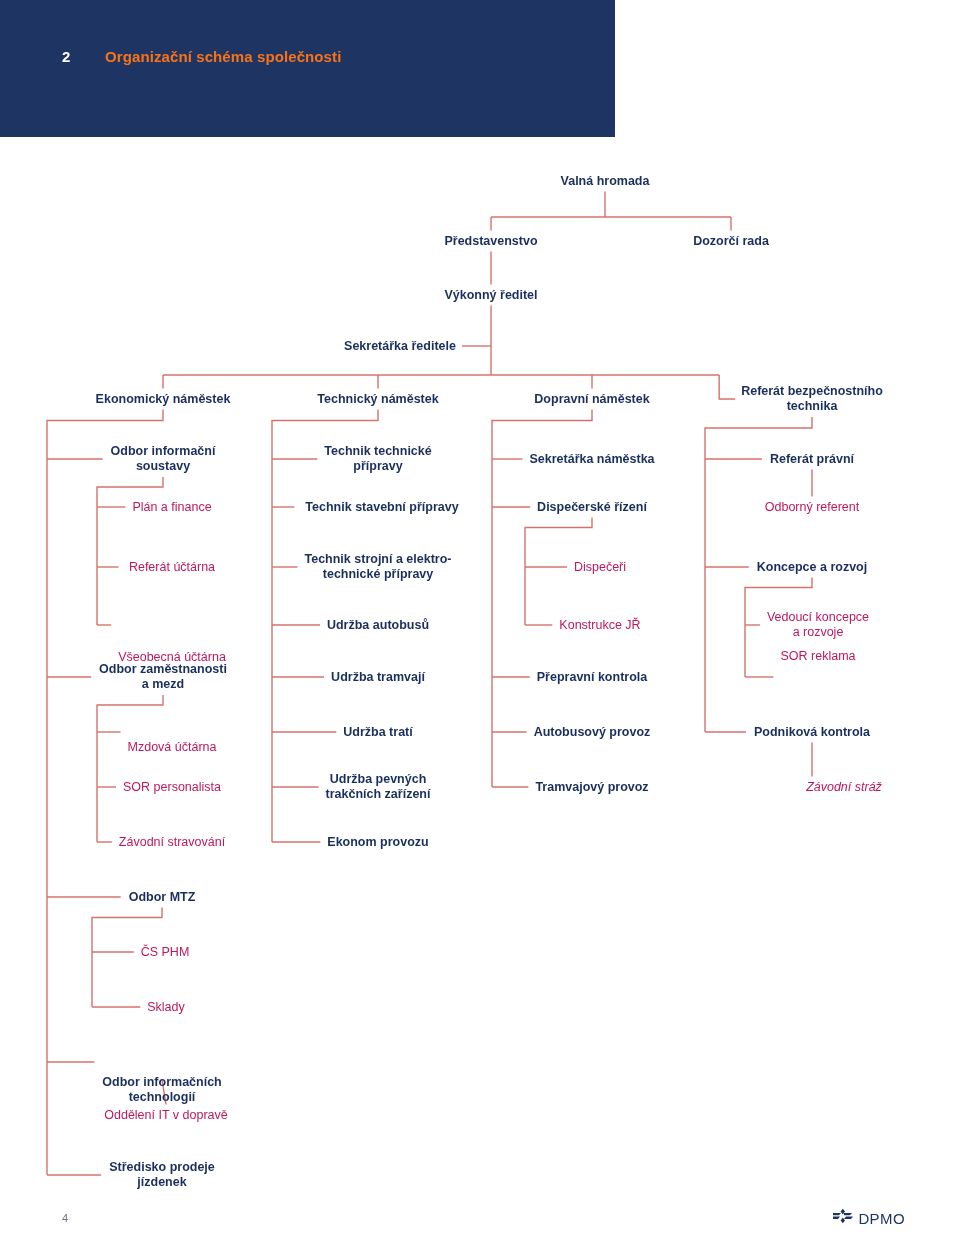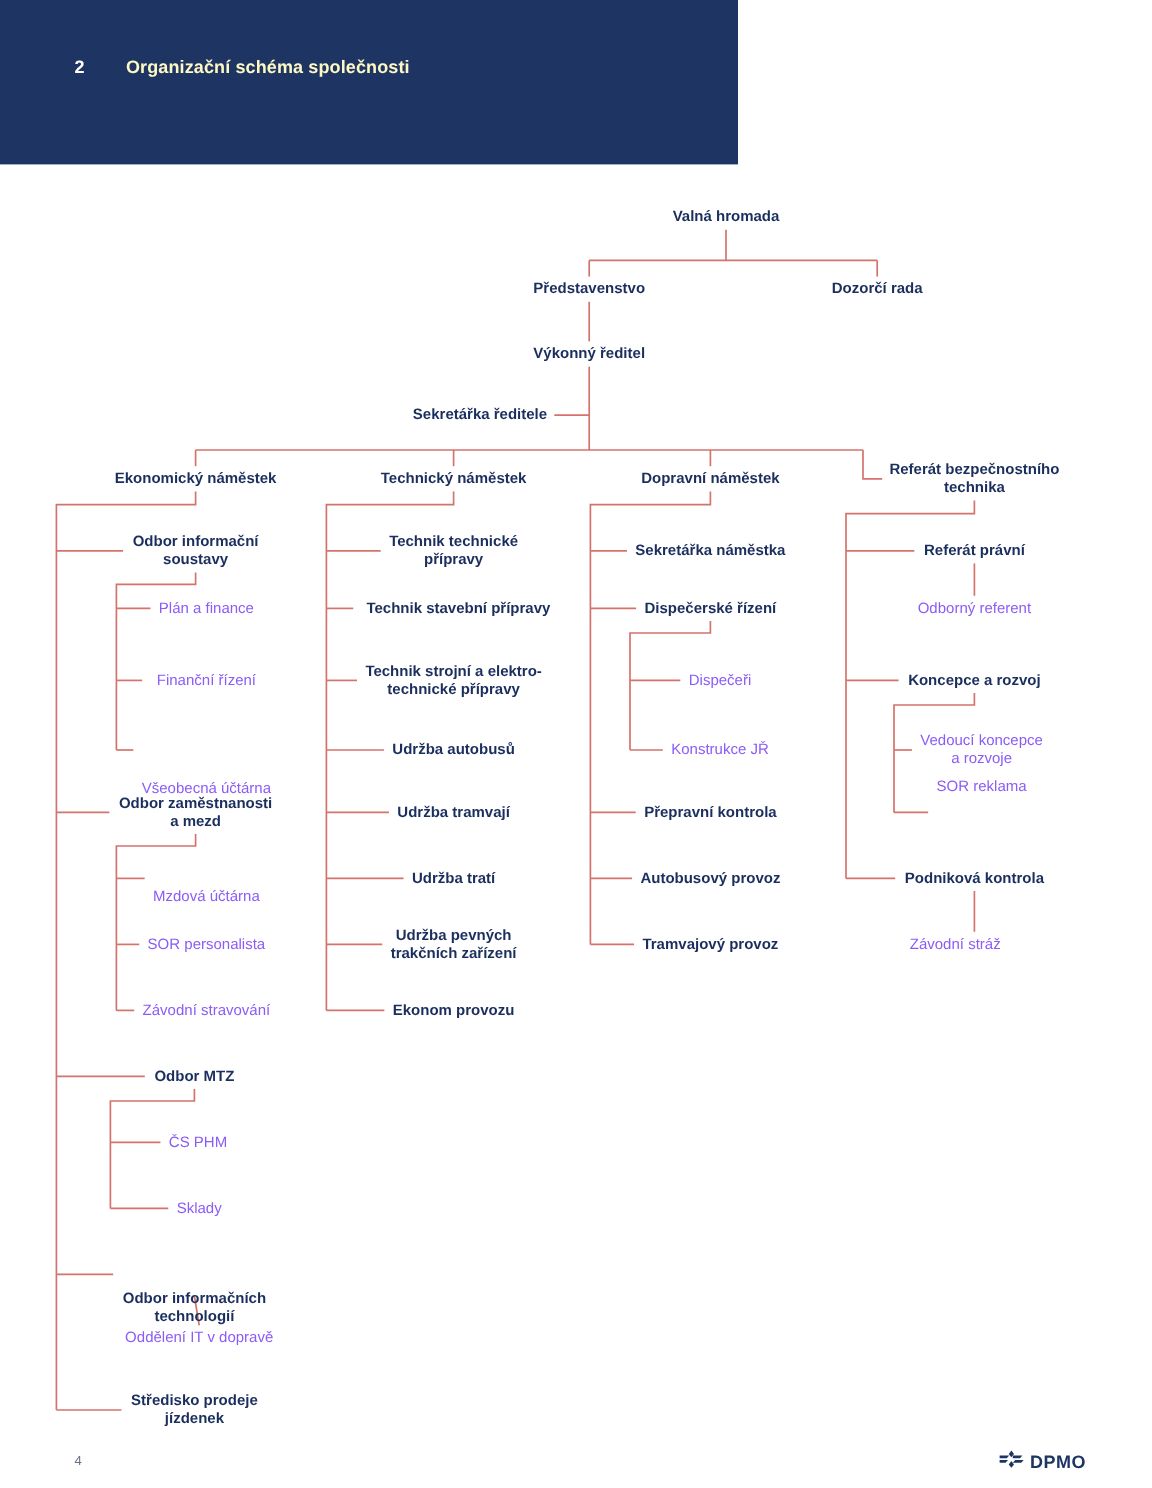--- a/index.html
+++ b/index.html
@@ -15,53 +15,53 @@
   #header-band{
     position:absolute;left:0;top:0;width:615px;height:137px;
     background:#1e3564;
   }
   #header-num{
     position:absolute;left:62px;top:48px;
     font-size:15px;font-weight:bold;color:#ffffff;letter-spacing:0.2px;
   }
   #header-title{
     position:absolute;left:105px;top:48px;
-    font-size:15px;font-weight:bold;color:#fef9c3;letter-spacing:0.1px;
+    font-size:15px;font-weight:bold;color:#f97316;letter-spacing:0.1px;
   }
 
   
   #chart{
     position:absolute;left:0;top:137px;width:960px;height:1060px;
   }
   #chart svg{position:absolute;left:0;top:0;width:960px;height:1060px;}
 
   .node{
     position:absolute;
     font-size:12.5px;
     line-height:15px;
     color:#1b2f5e;
     white-space:nowrap;
     text-align:center;
     transform:translate(-50%,-50%);
   }
   .node.bold{font-weight:bold;}
-  .node.reg{font-weight:normal;color:#8b5cf6;}
+  .node.reg{font-weight:normal;color:#be185d;}
   .node .l2{display:block;}
 
   
   #footer-page{
     position:absolute;left:62px;top:1212px;
     font-size:11px;color:#6a7286;font-weight:normal;
   }
   #footer-logo{
     position:absolute;right:55px;top:1208px;
     display:flex;align-items:center;gap:4px;
   }
   #footer-logo .logo-text{
-    font-size:15px;font-weight:bold;color:#1e3564;letter-spacing:0.4px;
+    font-size:15px;font-weight:normal;color:#1e3564;letter-spacing:0.4px;
   }
 </style>
 </head>
 <body>
 
 <div id="header-band">
   <span id="header-num">2</span>
   <span id="header-title">Organizační schéma společnosti</span>
 </div>
 
@@ -136,40 +136,40 @@
       <div class="node bold" style="left: 592px; top: 262px;"><span>Dopravní náměstek</span></div>
       <div class="node bold" style="left: 812px; top: 262px;"><span>Referát bezpečnostního</span><span class="l2">technika</span></div>
       <div class="node bold" style="left: 163px; top: 322px;"><span>Odbor informační</span><span class="l2">soustavy</span></div>
       <div class="node bold" style="left: 378px; top: 322px;"><span>Technik technické</span><span class="l2">přípravy</span></div>
       <div class="node bold" style="left: 592px; top: 322px;"><span>Sekretářka náměstka</span></div>
       <div class="node bold" style="left: 812px; top: 322px;"><span>Referát právní</span></div>
       <div class="node reg" style="left: 172px; top: 370px;"><span>Plán a finance</span></div>
       <div class="node bold" style="left: 382px; top: 370px;"><span>Technik stavební přípravy</span></div>
       <div class="node bold" style="left: 592px; top: 370px; text-align: center;"><span>Dispečerské řízení</span></div>
       <div class="node reg" style="left: 812px; top: 370px;"><span>Odborný referent</span></div>
-      <div class="node reg" style="left: 172px; top: 430px;"><span>Finanční řízení</span></div>
+      <div class="node reg" style="left: 172px; top: 430px;"><span>Referát účtárna</span></div>
       <div class="node bold" style="left: 378px; top: 430px;"><span>Technik strojní a elektro-</span><span class="l2">technické přípravy</span></div>
       <div class="node reg" style="left: 600px; top: 430px;"><span>Dispečeři</span></div>
       <div class="node bold" style="left: 812px; top: 430px;"><span>Koncepce a rozvoj</span></div>
       <div class="node reg" style="left: 172px; top: 488px; margin-top: 32px;"><span>Všeobecná účtárna</span></div>
       <div class="node bold" style="left: 378px; top: 488px;"><span>Udržba autobusů</span></div>
       <div class="node reg" style="left: 600px; top: 488px;"><span>Konstrukce JŘ</span></div>
       <div class="node reg" style="left: 818px; top: 488px;"><span>Vedoucí koncepce</span><span class="l2">a rozvoje</span></div>
       <div class="node bold" style="left: 163px; top: 540px;"><span>Odbor zaměstnanosti</span><span class="l2">a mezd</span></div>
       <div class="node bold" style="left: 378px; top: 540px;"><span>Udržba tramvají</span></div>
       <div class="node bold" style="left: 592px; top: 540px;"><span>Přepravní kontrola</span></div>
       <div class="node reg" style="left: 818px; top: 519px;"><span>SOR reklama</span></div>
       <div class="node reg" style="left: 172px; top: 610px;"><span>Mzdová účtárna</span></div>
       <div class="node bold" style="left: 378px; top: 595px;"><span>Udržba tratí</span></div>
       <div class="node bold" style="left: 592px; top: 595px;"><span>Autobusový provoz</span></div>
       <div class="node bold" style="left: 812px; top: 595px;"><span>Podniková kontrola</span></div>
       <div class="node reg" style="left: 172px; top: 650px;"><span>SOR personalista</span></div>
       <div class="node bold" style="left: 378px; top: 650px;"><span>Udržba pevných</span><span class="l2">trakčních zařízení</span></div>
       <div class="node bold" style="left: 592px; top: 650px;"><span>Tramvajový provoz</span></div>
-      <div class="node reg" style="left: 796px; top: 650px;"><span>Závodní stráž</span></div>
+      <div class="node reg" style="left: 844px; top: 650px; font-style: italic;"><span>Závodní stráž</span></div>
       <div class="node reg" style="left: 172px; top: 705px;"><span>Závodní stravování</span></div>
       <div class="node bold" style="left: 378px; top: 705px;"><span>Ekonom provozu</span></div>
       <div class="node bold" style="left: 162px; top: 760px;"><span>Odbor MTZ</span></div>
       <div class="node reg" style="left: 165px; top: 815px;"><span>ČS PHM</span></div>
       <div class="node reg" style="left: 166px; top: 870px;"><span>Sklady</span></div>
       <div class="node bold" style="left: 162px; top: 925px; margin-top: 28px;"><span>Odbor informačních</span><span class="l2">technologií</span></div>
       <div class="node reg" style="left: 166px; top: 978px;"><span>Oddělení IT v dopravě</span></div>
       <div class="node bold" style="left: 162px; top: 1038px;"><span>Středisko prodeje</span><span class="l2">jízdenek</span></div>
     </div>
 </div>

